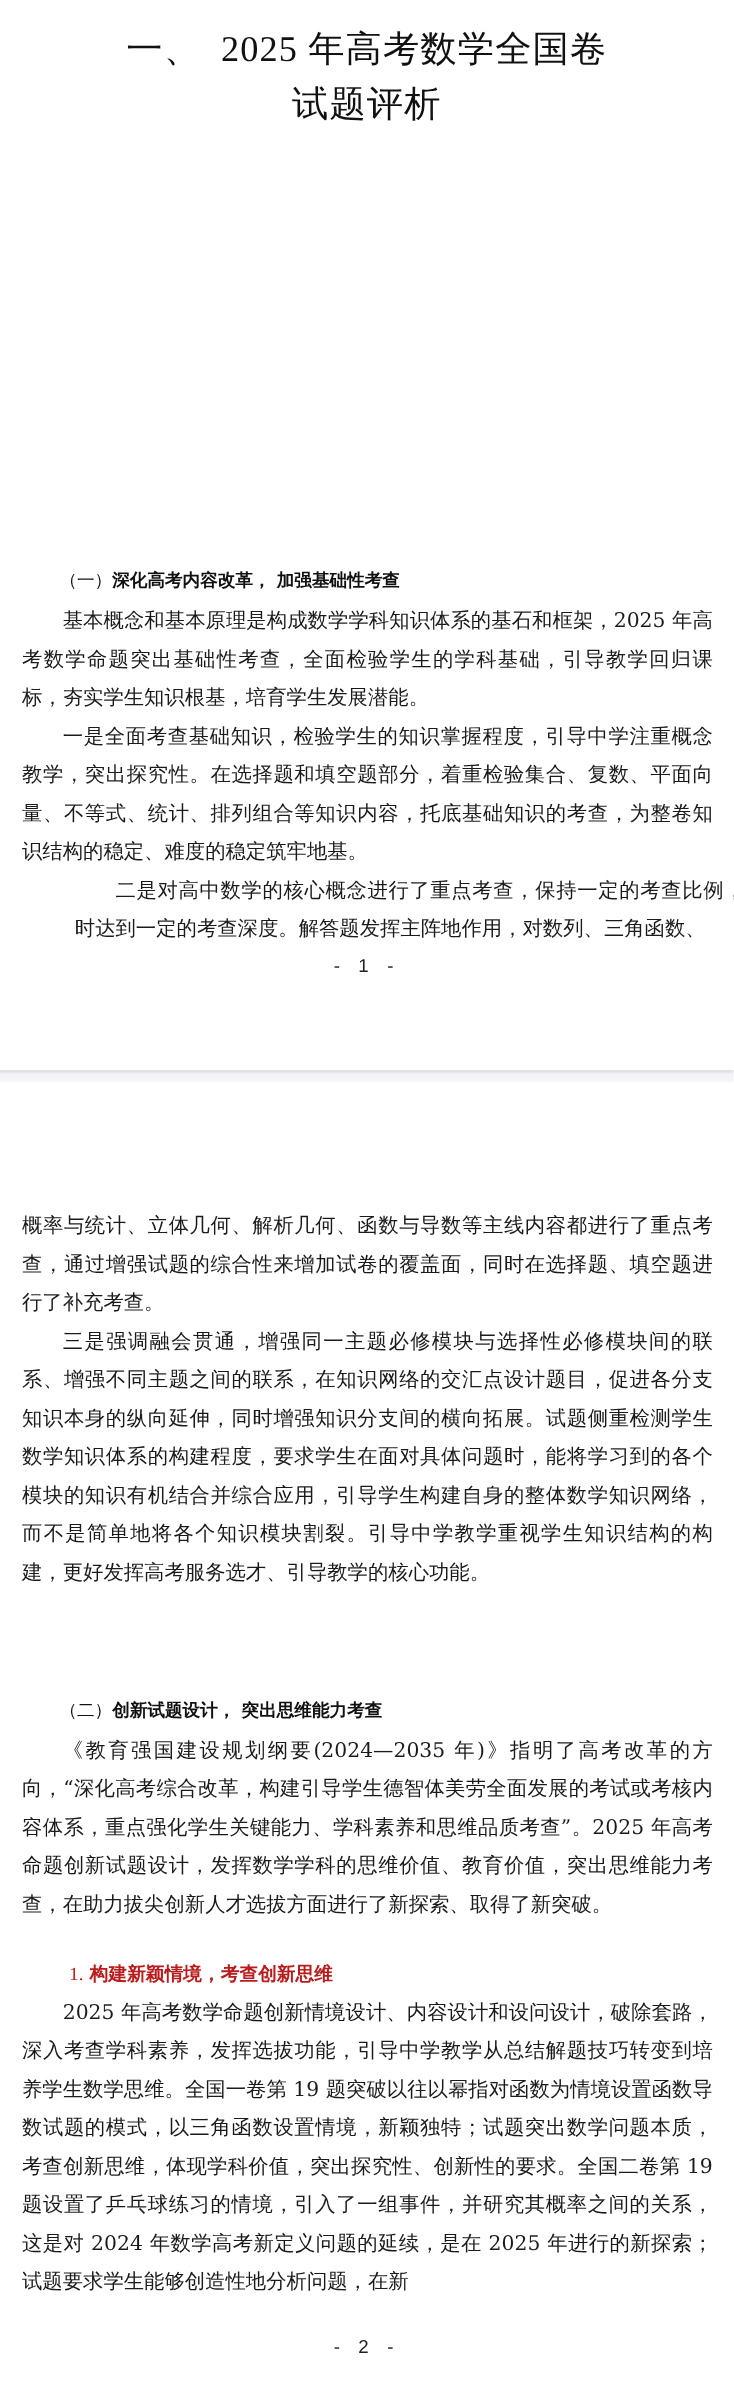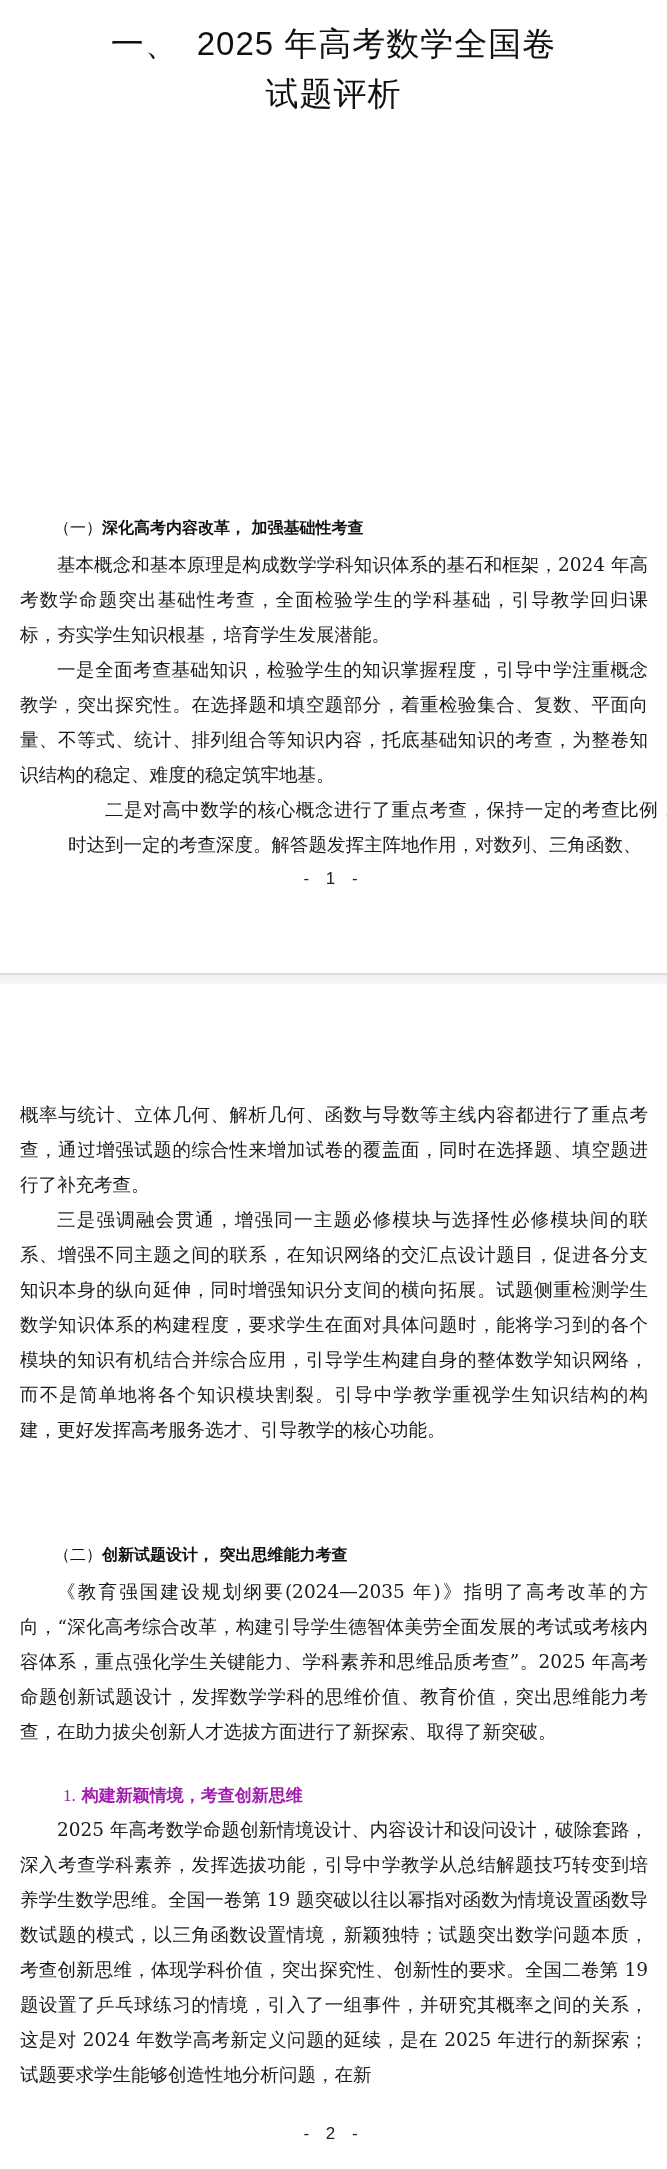--- a/index.html
+++ b/index.html
@@ -8,49 +8,49 @@
   .page { position: absolute; left: 0; width: 667px; background: #fff; }
   .page1 { top: 0; height: 973px; }
   .page-gap { position: absolute; left: 0; top: 973px; width: 667px; height: 11px;
               background: linear-gradient(#d6d6da, #f3f3f7 30%, #f5f6fa); }
   .page2 { top: 984px; height: 1185px; }
   .title { position: absolute; left: 0; width: 667px; text-align: center;
            font-family: "DejaVu Serif", "Liberation Serif", serif;
            font-size: 33px; line-height: 40px; color: #111; letter-spacing: 1px; }
   .title1 { top: 24px; }
   .title2 { top: 74px; }
-  .title1 .num { margin-left: 18px; font-family: Liberation Sans, sans-serif; }
+  .title1 .num { margin-left: 18px; font-family: Liberation Serif, serif; }
   .para { position: absolute; left: 20px; width: 628px; font-size: 18.5px;
           line-height: 35px; text-align: justify; text-align-last: left; color: #1a1a1a;
           font-family: "DejaVu Serif", "Liberation Serif", serif; }
   .para.indent { text-indent: 37px; }
   .h2 { position: absolute; left: 54px; font-size: 16px; line-height: 32px;
         font-weight: bold; color: #111; font-family: "DejaVu Serif", "Liberation Serif", serif; }
   .h2 .paren { font-weight: normal; }
   .h3 { position: absolute; left: 63px; font-size: 17px; line-height: 30px;
-        font-weight: bold; color: #a21caf; font-family: "DejaVu Serif", "Liberation Serif", serif; }
+        font-weight: bold; color: #b91c1c; font-family: "DejaVu Serif", "Liberation Serif", serif; }
   .h3 .n { font-weight: normal; font-family: "Liberation Serif", serif; }
   .pagenum { position: absolute; left: 0; width: 667px; text-align: center;
              font-family: "Liberation Sans", sans-serif; font-size: 17px; letter-spacing: 6px; color: #222; }
 </style>
 </head>
 <body>
 
 <div class="page page1">
   <div class="title title1">
     <span>一、</span><span class="num">2025 年高考数学全国卷</span>
   </div>
   <div class="title title2">试题评析</div>
 
 
   <div class="h2" style="top:512px;">
     <span class="paren">（一）</span><span>深化高考内容改革， 加强基础性考查</span>
   </div>
 
-  <div class="para indent" style="top:547px;">基本概念和基本原理是构成数学学科知识体系的基石和框架，2024 年高考数学命题突出基础性考查，全面检验学生的学科基础，引导教学回归课标，夯实学生知识根基，培育学生发展潜能。</div>
+  <div class="para indent" style="top:547px;">基本概念和基本原理是构成数学学科知识体系的基石和框架，2025 年高考数学命题突出基础性考查，全面检验学生的学科基础，引导教学回归课标，夯实学生知识根基，培育学生发展潜能。</div>
   <div class="para indent" style="top:652px;">一是全面考查基础知识，检验学生的知识掌握程度，引导中学注重概念教学，突出探究性。在选择题和填空题部分，着重检验集合、复数、平面向量、不等式、统计、排列组合等知识内容，托底基础知识的考查，为整卷知识结构的稳定、难度的稳定筑牢地基。</div>
   <div class="para indent" style="top:792px;margin-left:48px;">二是对高中数学的核心概念进行了重点考查，保持一定的考查比例，同时达到一定的考查深度。解答题发挥主阵地作用，对数列、三角函数、</div>
 
   <div class="pagenum" style="top:869px;">- 1 -</div>
 </div>
 
 <div class="page-gap"></div>
 
 <div class="page page2">
   <div class="para indent" style="top:218px;">三是强调融会贯通，增强同一主题必修模块与选择性必修模块间的联系、增强不同主题之间的联系，在知识网络的交汇点设计题目，促进各分支知识本身的纵向延伸，同时增强知识分支间的横向拓展。试题侧重检测学生数学知识体系的构建程度，要求学生在面对具体问题时，能将学习到的各个模块的知识有机结合并综合应用，引导学生构建自身的整体数学知识网络，而不是简单地将各个知识模块割裂。引导中学教学重视学生知识结构的构建，更好发挥高考服务选才、引导教学的核心功能。</div>

